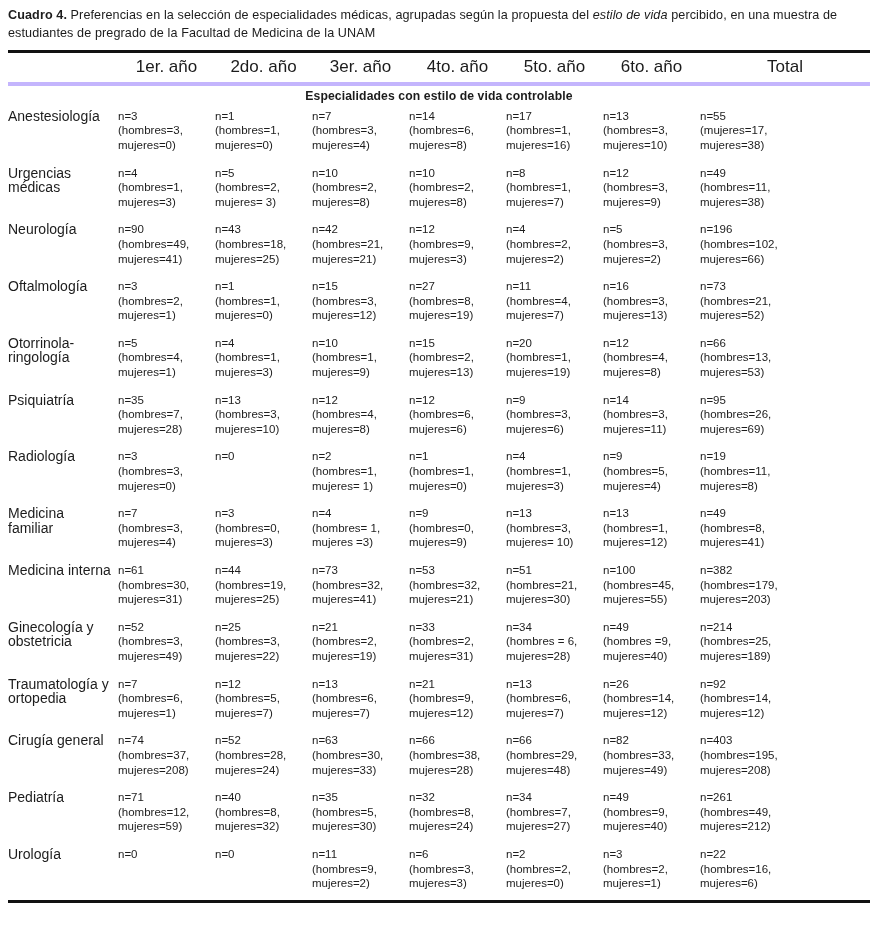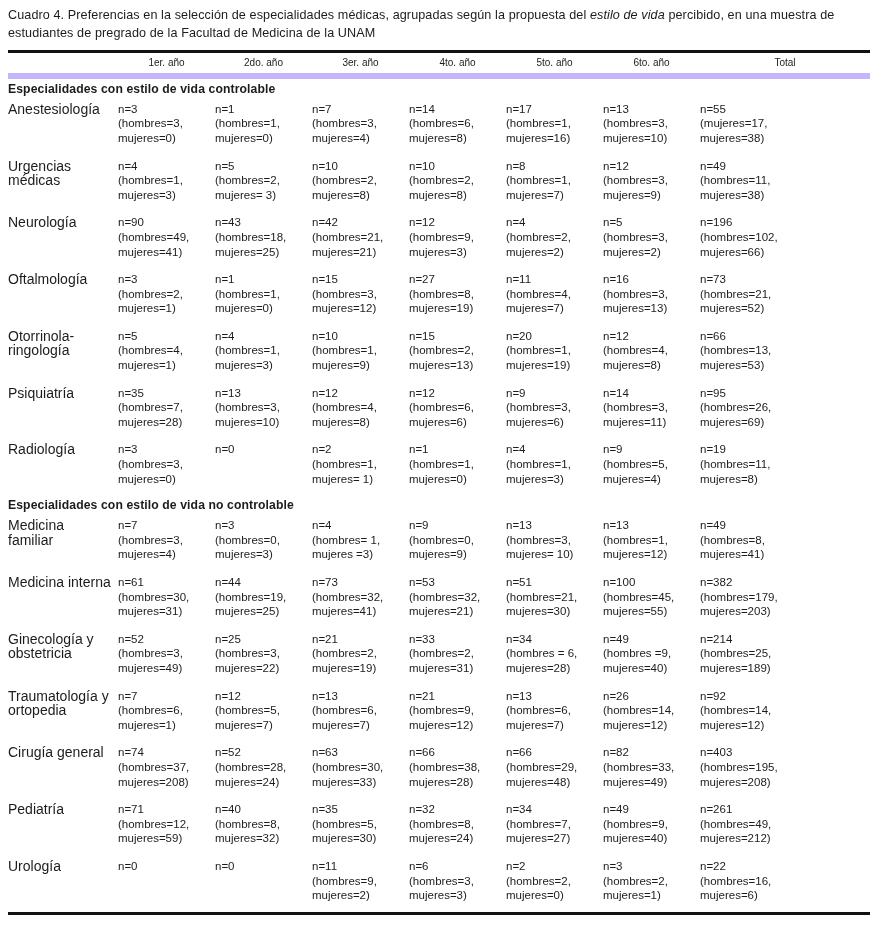--- a/index.html
+++ b/index.html
@@ -11,45 +11,46 @@
     color: #1c1c1c;
     padding: 7px 8px 0 8px;
     overflow: hidden;
   }
   .title {
     font-size: 12.6px;
     line-height: 1.42;
     letter-spacing: 0.1px;
     margin-bottom: 7px;
   }
-  .title .t-bold { font-weight: normal; }
+  .title .t-bold { font-weight: bold; }
   .title .t-italic { font-style: italic; }
   table {
     width: 859px;
     border-collapse: collapse;
     table-layout: fixed;
     border-top: 3px solid #111;
     border-bottom: 3px solid #111;
   }
   col.c-label { width: 110px; }
   col.c-year  { width: 97px; }
   col.c-total { width: 170px; }
   thead th {
     font-weight: normal;
-    font-size: 10px;
+    font-size: 17px;
     text-align: center;
     padding: 4px 0 5px 0;
-    border-bottom: 6px solid #c4b5fd;
+    border-bottom: 4px solid #c4b5fd;
   }
   thead th.corner { text-align: left; }
   td.section-header {
     font-weight: bold;
     font-size: 12.2px;
     padding: 3px 0 2px 0;
     letter-spacing: 0.1px;
+    text-align: center;
   }
   td.row-label {
     vertical-align: top;
     font-size: 14px;
     line-height: 14.6px;
     padding: 4px 6px 0 0;
   }
   td.data-cell {
     vertical-align: top;
     font-size: 11.5px;
@@ -350,23 +351,20 @@
           <div>(hombres=5,</div>
           <div>mujeres=4)</div>
         </td>
         <td class="data-cell">
           <div>n=19</div>
           <div>(hombres=11,</div>
           <div>mujeres=8)</div>
         </td>
       </tr>
       <tr>
-        <td colspan="8" class="section-header">Especialidades con estilo de vida no controlable</td>
-      </tr>
-      <tr>
         <td class="row-label">Medicina familiar</td>
         <td class="data-cell">
           <div>n=7</div>
           <div>(hombres=3,</div>
           <div>mujeres=4)</div>
         </td>
         <td class="data-cell">
           <div>n=3</div>
           <div>(hombres=0,</div>
           <div>mujeres=3)</div>

